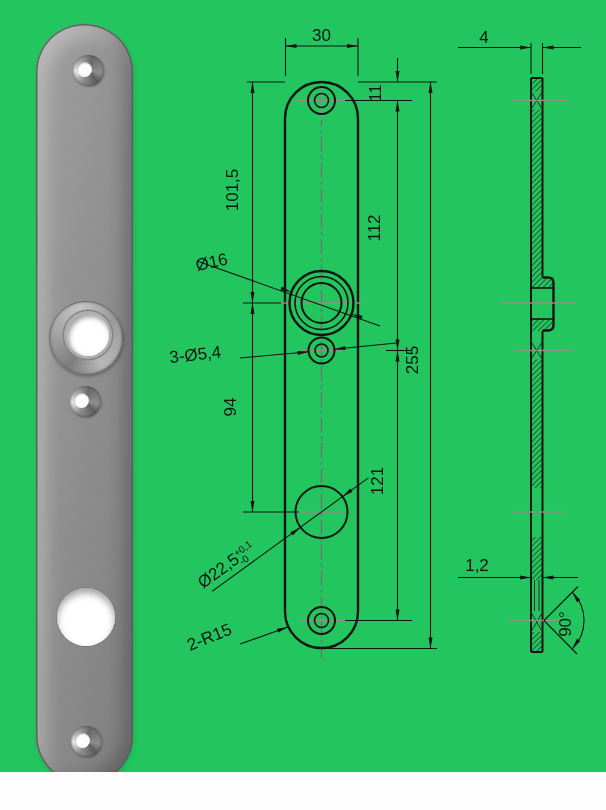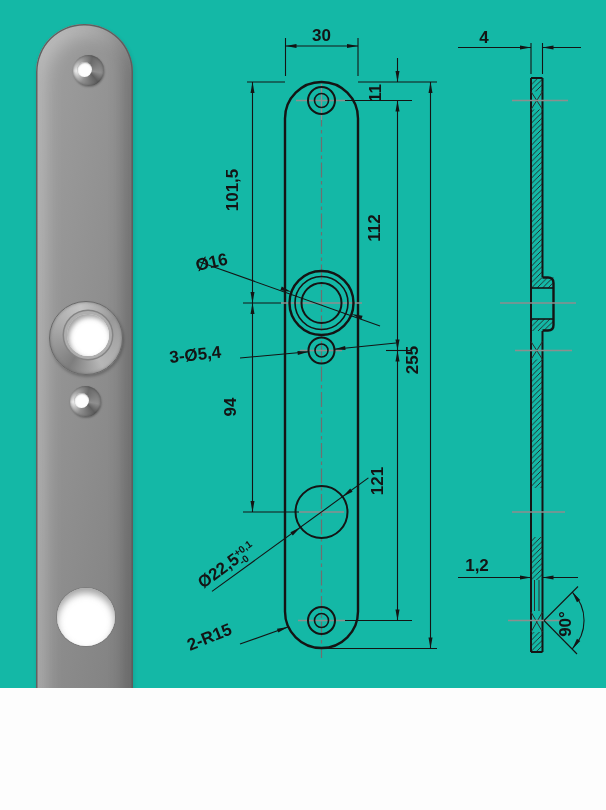--- a/index.html
+++ b/index.html
@@ -1,17 +1,17 @@
 <!DOCTYPE html>
 <html><head>
 <meta charset="utf-8">
 <style>
   html,body{margin:0;padding:0;background:#fdfdfd;}
-  #stage{position:relative;width:606px;height:688px;background:#14b8a6;overflow:hidden;
-         font-family:"Liberation Sans",sans-serif;font-weight:bold;}
+  #stage{position:relative;width:606px;height:772px;background:#22c55e;overflow:hidden;
+         font-family:"Liberation Sans",sans-serif;}
   
   .plate{position:absolute;left:36px;top:24px;width:97px;height:760px;border-radius:48px;
     background:linear-gradient(100deg,#a0a0a0 0%,#929292 40%,#858585 78%,#7c7c7c 100%);
     box-shadow:inset 0 0 0 1.5px rgba(92,92,92,.95),
                inset -9px -7px 16px rgba(0,0,0,.22),
                inset 9px 11px 18px rgba(255,255,255,.30),
                1px 2px 4px rgba(0,0,0,.12);}
   .screw{position:absolute;width:31px;height:31px;border-radius:50%;
     background:conic-gradient(from 140deg,#5f5f5f,#909090 70deg,#ececec 128deg,#a8a8a8 175deg,#6a6a6a 235deg,#8f8f8f 320deg,#5f5f5f);
     box-shadow:inset 0 0 3px rgba(40,40,40,.65),0.5px 1px 2px rgba(0,0,0,.28);}

